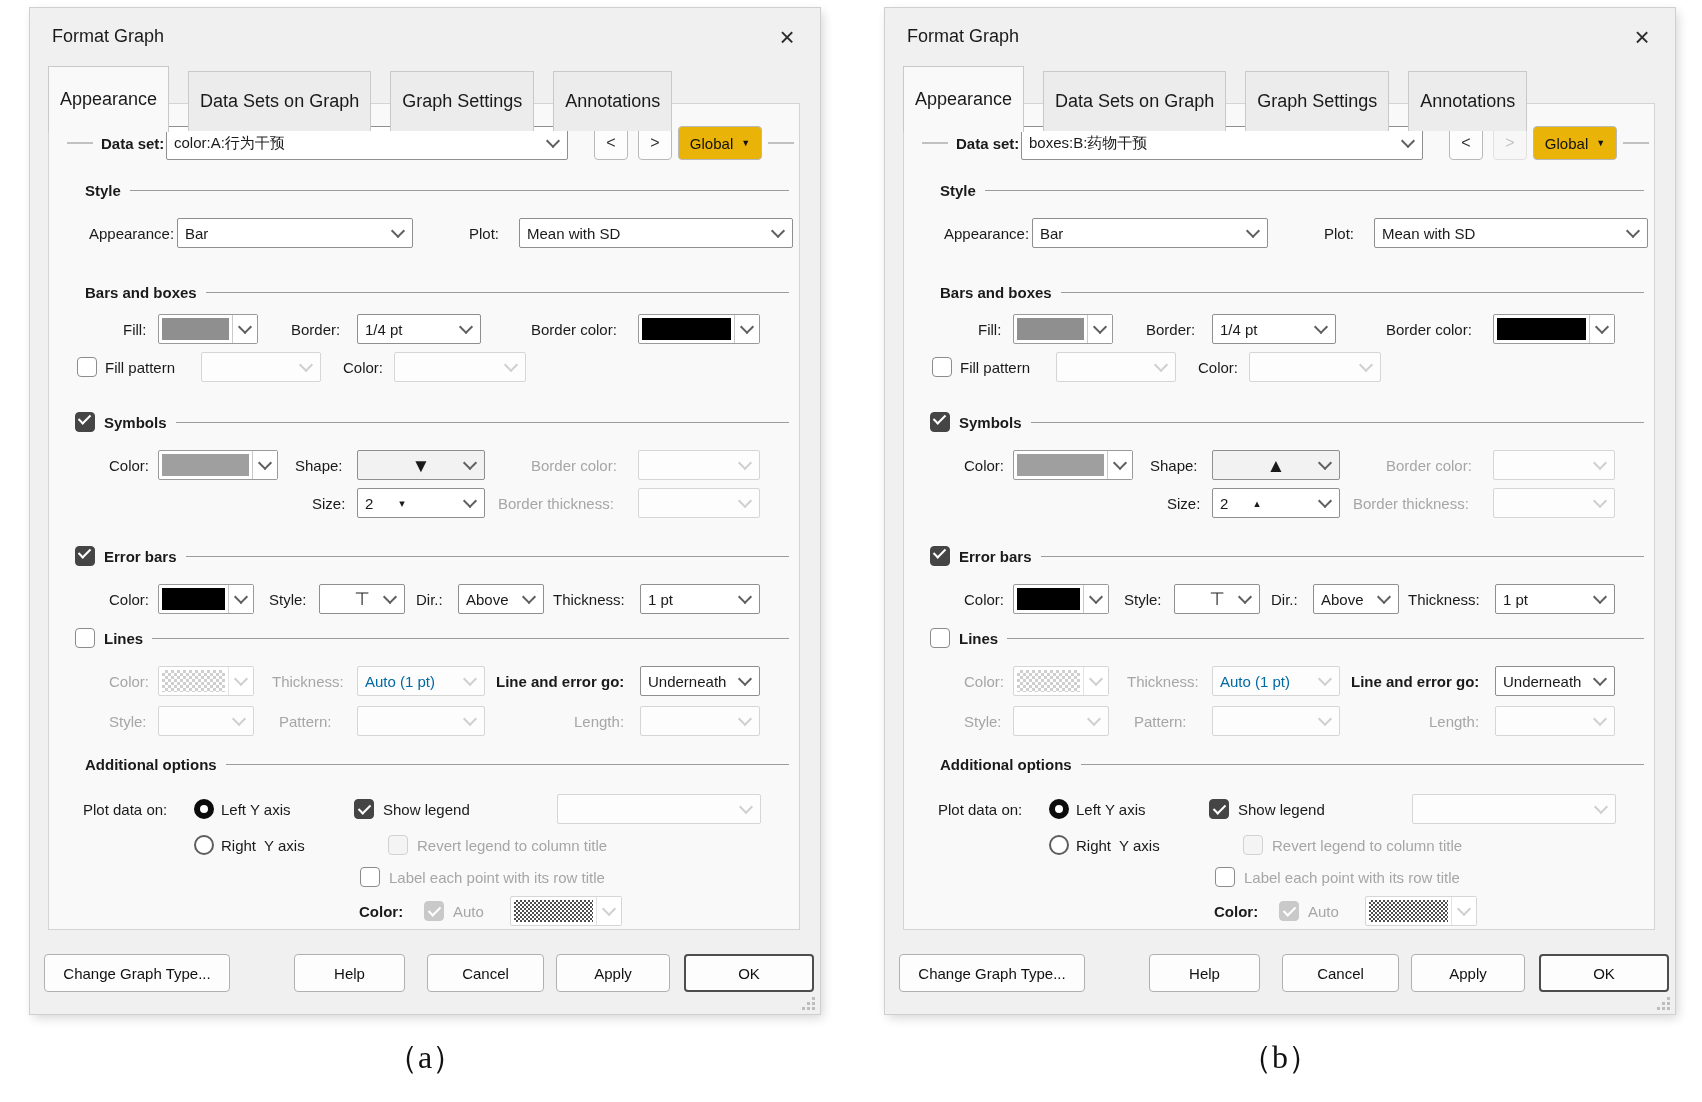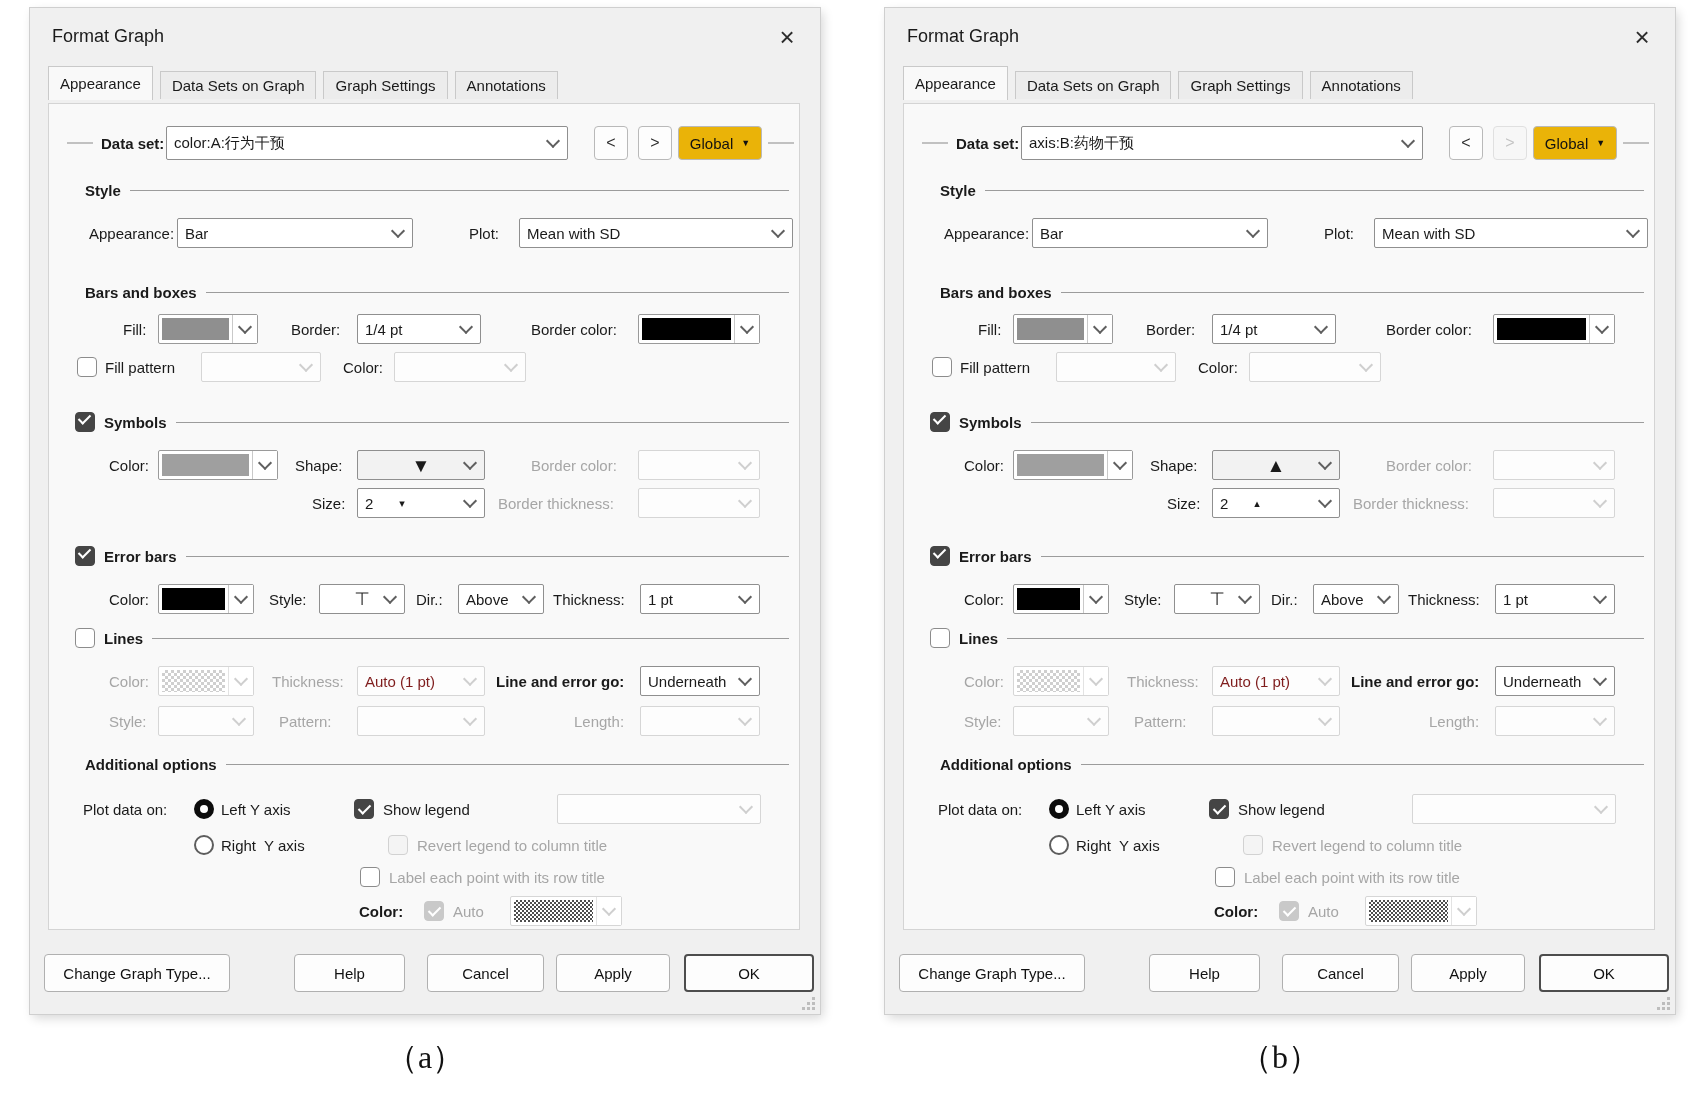--- a/index.html
+++ b/index.html
@@ -7,41 +7,41 @@
   #stage{position:relative;width:1702px;height:1102px;background:#ffffff;overflow:hidden;}
 
   .dialog{position:absolute;width:790px;height:1006px;background:#f0f0f0;
           box-shadow:0 0 0 1px #cfcfcf,3px 4px 10px rgba(0,0,0,.16);}
   .titlebar{position:absolute;top:4px;left:0;right:0;height:56px;}
   .title{position:absolute;left:22px;top:14px;font-size:18px;}
   .closebtn{position:absolute;right:16px;top:8px;width:34px;height:34px;display:flex;align-items:center;justify-content:center;cursor:default;}
   .closeglyph{font-size:26px;line-height:26px;color:#2c2c2c;font-weight:400;}
 
   .tabs{position:absolute;top:58px;left:18px;display:flex;align-items:flex-end;z-index:2;}
-  .tab{height:27px;line-height:27px;padding:0 11px;background:#ececec;border:1px solid #c9c9c9;border-bottom:none;margin-right:7px;font-size:15px;white-space:nowrap;}
+  .tab{height:27px;line-height:27px;padding:16px 11px;background:#ececec;border:1px solid #c9c9c9;border-bottom:none;margin-right:19px;font-size:18px;white-space:nowrap;}
   .tab.sel{height:33px;line-height:33px;background:#f9f9f9;margin-bottom:-1px;z-index:3;}
 
   .panel{position:absolute;top:95px;left:18px;width:752px;height:827px;background:#f9f9f9;
          border:1px solid #d4d4d4;box-sizing:border-box;z-index:1;}
 
   .row{position:absolute;left:0;right:0;height:34px;}
   .row>*{position:absolute;top:50%;transform:translateY(-50%);}
   .lbl{font-size:15px;white-space:nowrap;color:#1a1a1a;}
   .b{font-weight:bold;}
   .dis{color:#a6a6a6;}
   .pre{white-space:pre;}
   .frag{height:1px;background:#8a8a8a;}
 
   .combo{display:flex;align-items:center;height:30px;box-sizing:border-box;background:#fff;
          border:1px solid #8f8f8f;border-radius:2px;padding:0 26px 0 7px;font-size:15px;position:absolute;}
   .combo .val{white-space:nowrap;overflow:hidden;}
   .chev{position:absolute;right:9px;top:50%;width:8px;height:8px;border-right:2px solid #5f5f5f;border-bottom:2px solid #5f5f5f;
         transform:translateY(-70%) rotate(45deg);}
   .combo.c{justify-content:center;padding-left:26px;}
-  .combo.dis{border-color:#d6d6d6;background:#fdfdfd;color:#7f1d1d;}
+  .combo.dis{border-color:#d6d6d6;background:#fdfdfd;color:#0369a1;}
   .combo.dis .chev{border-color:#cfcfcf;}
   .combo.big{height:34px;}
 
   .ccombo{display:flex;align-items:stretch;height:30px;box-sizing:border-box;background:#fff;border:1px solid #9a9a9a;border-radius:2px;position:absolute;}
   .ccombo .sw{flex:1;margin:3px;}
   .ccombo .cbtn{width:24px;border-left:1px solid #c9c9c9;position:relative;background:#fff;}
   .ccombo .cbtn .chev{right:7px;}
   .ccombo.dis{border-color:#d6d6d6;}
   .ccombo.dis .cbtn{border-left-color:#e3e3e3;}
   .ccombo.dis .chev{border-color:#cfcfcf;}
@@ -371,21 +371,21 @@
       <div class="tab">Data Sets on Graph</div>
       <div class="tab">Graph Settings</div>
       <div class="tab">Annotations</div>
     </div>
     <div class="panel">
 
       <div class="row" style="top:22px;">
         <span class="frag" style="left:18px;width:26px;"></span>
         <span class="lbl b" style="left:52px;">Data set:</span>
         <div class="combo big" style="left:117px;width:402px;">
-          <span class="val">axis:B:药物干预</span>
+          <span class="val">boxes:B:药物干预</span>
           <span class="chev"></span>
         </div>
         <button class="navbtn" style="left:545px;">&lt;</button>
         <button class="navbtn disd" style="left:589px;">&gt;</button>
         <button class="globalbtn" style="left:629px;width:84px;">
           <span>Global</span>
           <span class="darr">▼</span>
         </button>
         <span class="frag" style="left:719px;width:26px;"></span>
       </div>

